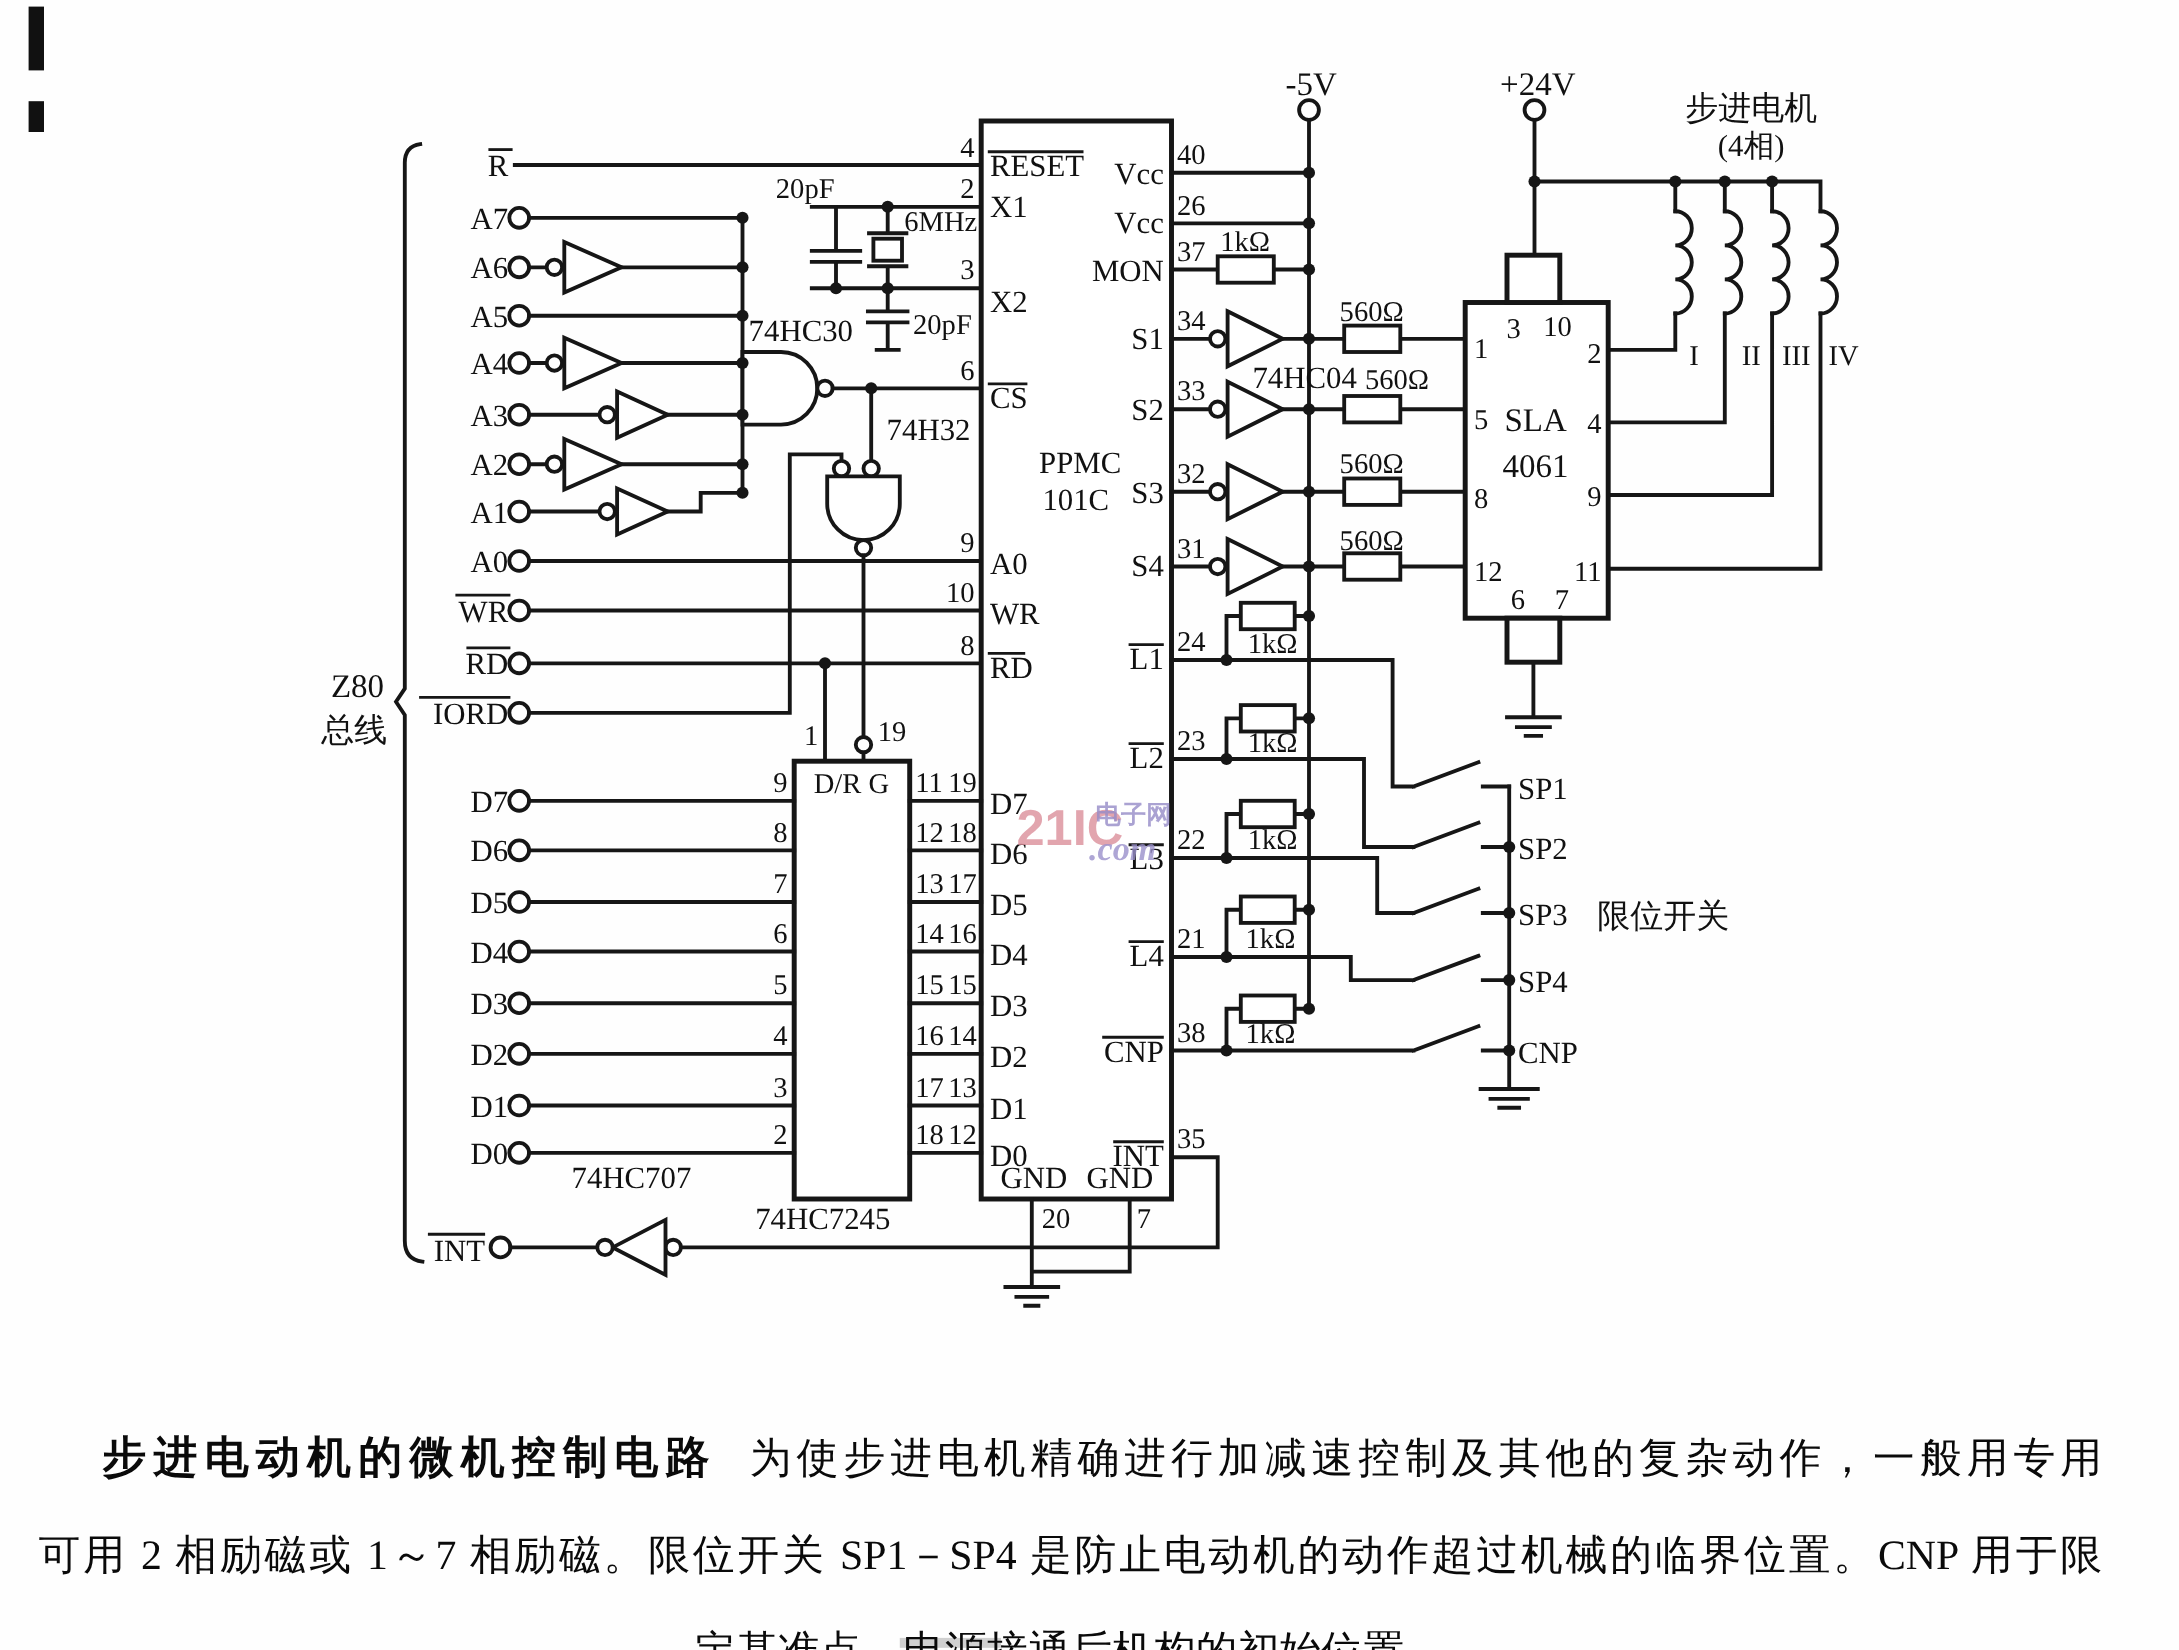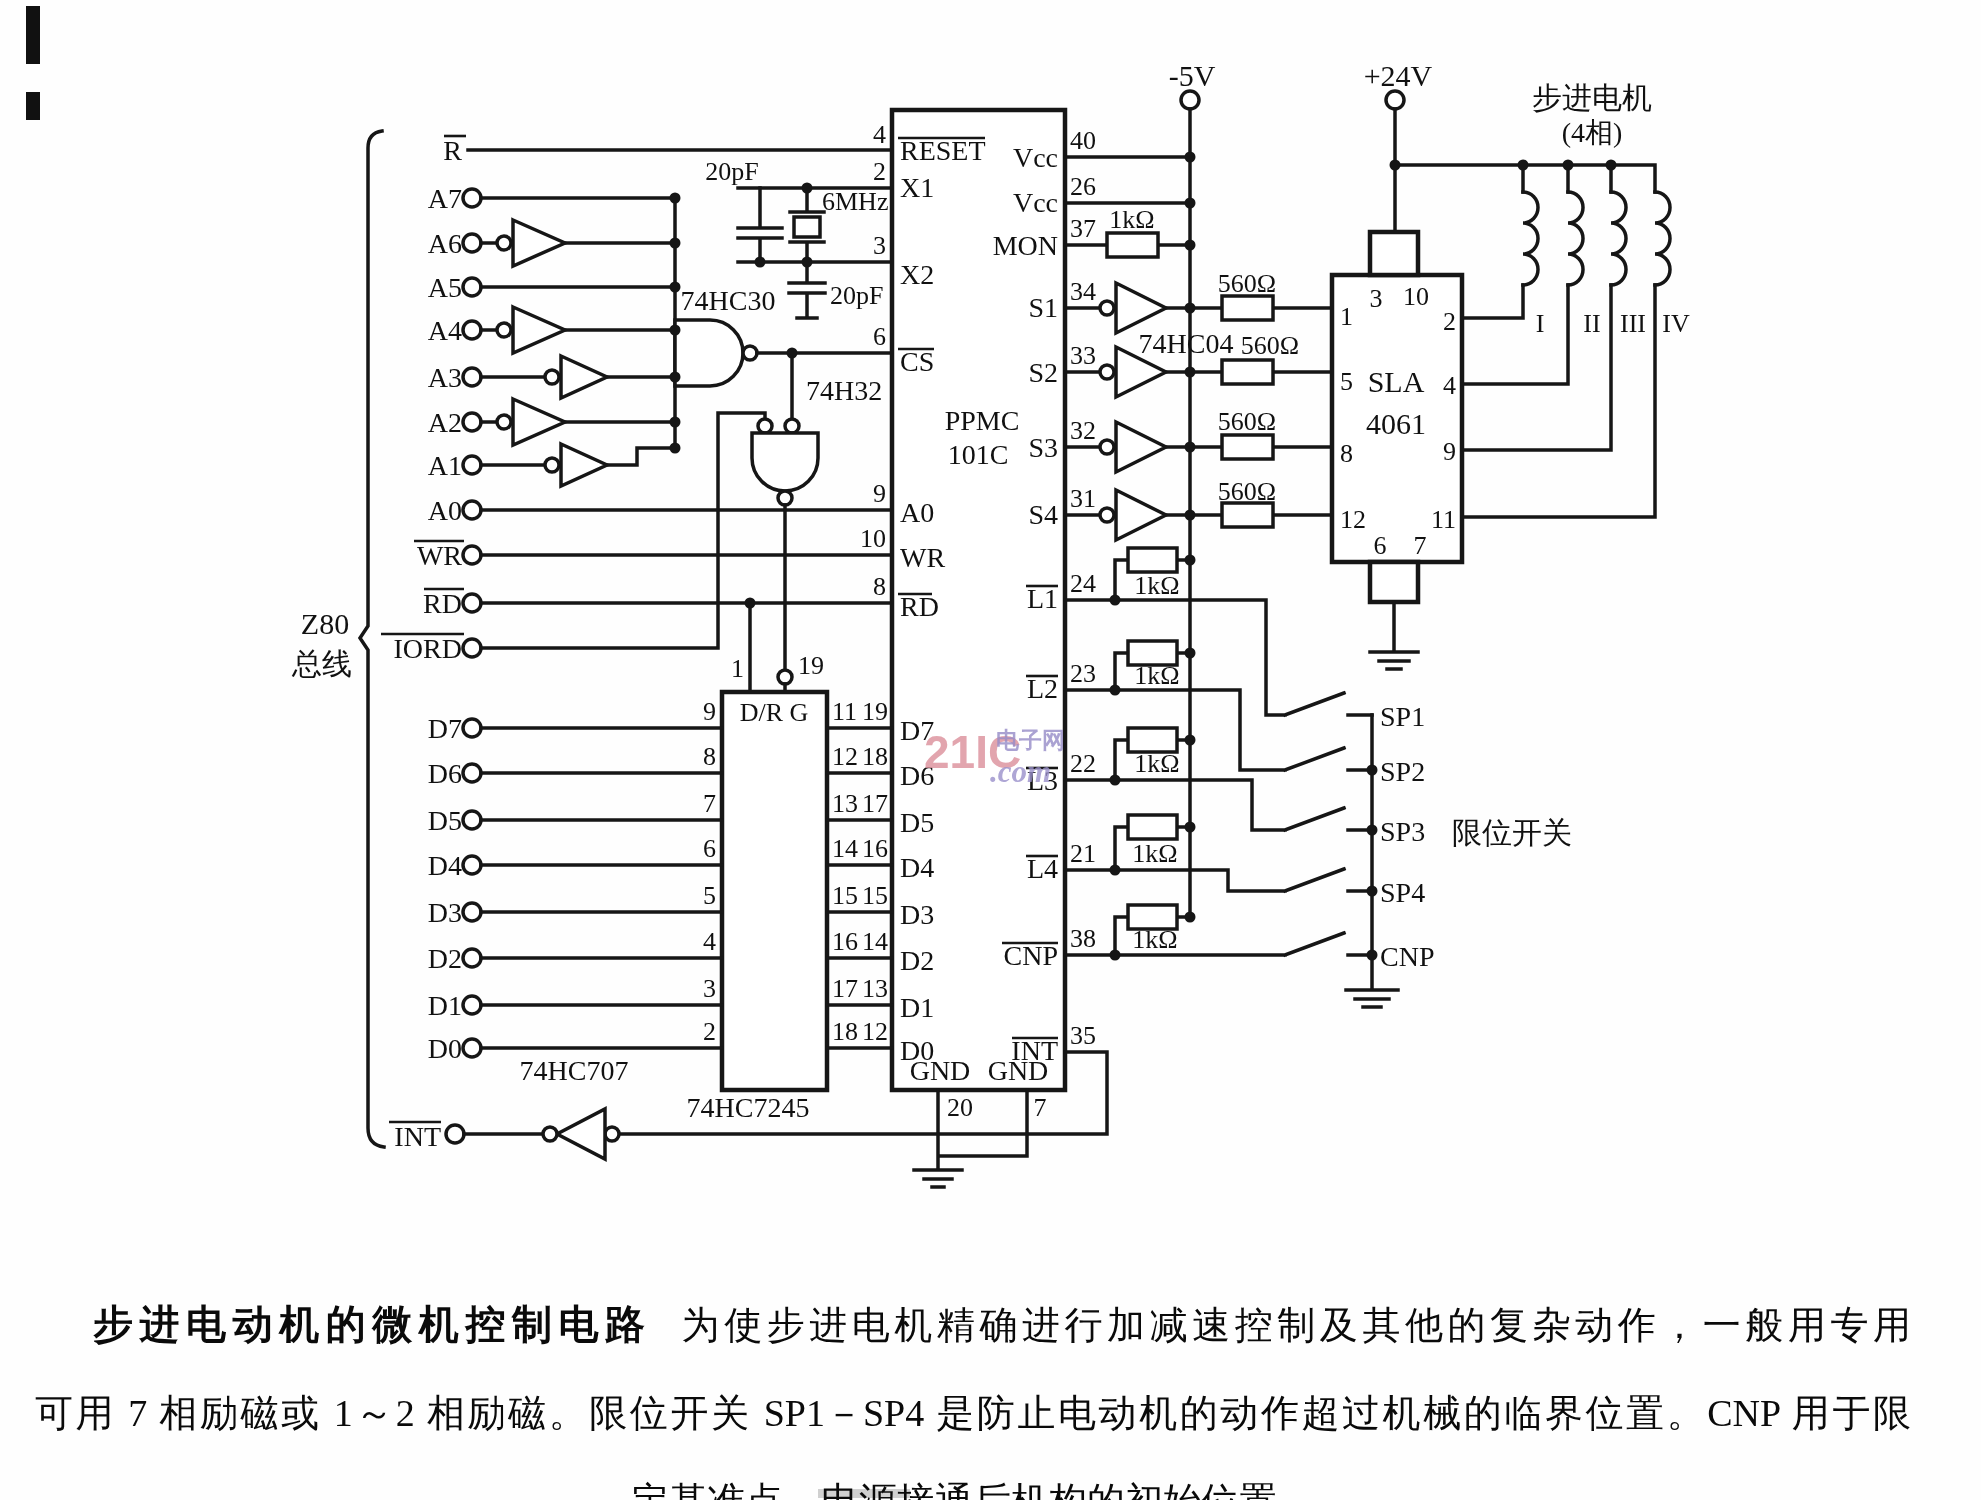--- a/index.html
+++ b/index.html
@@ -410,16 +410,16 @@
 
   <g>
     <text class="wm1" x="924" y="768">21IC</text>
     <text class="wm2" x="996" y="748">电子网</text>
     <text class="wm3" x="990" y="782">.com</text>
   </g>
 </svg>
 
 <div class="caption">
   <div class="cap-line cap-just" style="padding-left:58px"><b>步进电动机的微机控制电路</b><span>为使步进电机精确进行加减速控制及其他的复杂动作，一般用专用</span></div>
-  <div class="cap-line cap-just">可用 7 相励磁或 1～2 相励磁。限位开关 SP1－SP4 是防止电动机的动作超过机械的临界位置。CNP 用于限</div>
+  <div class="cap-line cap-just">可用 2 相励磁或 1～7 相励磁。限位开关 SP1－SP4 是防止电动机的动作超过机械的临界位置。CNP 用于限</div>
   <div class="cap-line">定基准点，电源接通后机构的初始位置。</div>
 </div>
 </div>
 
 </body></html>

